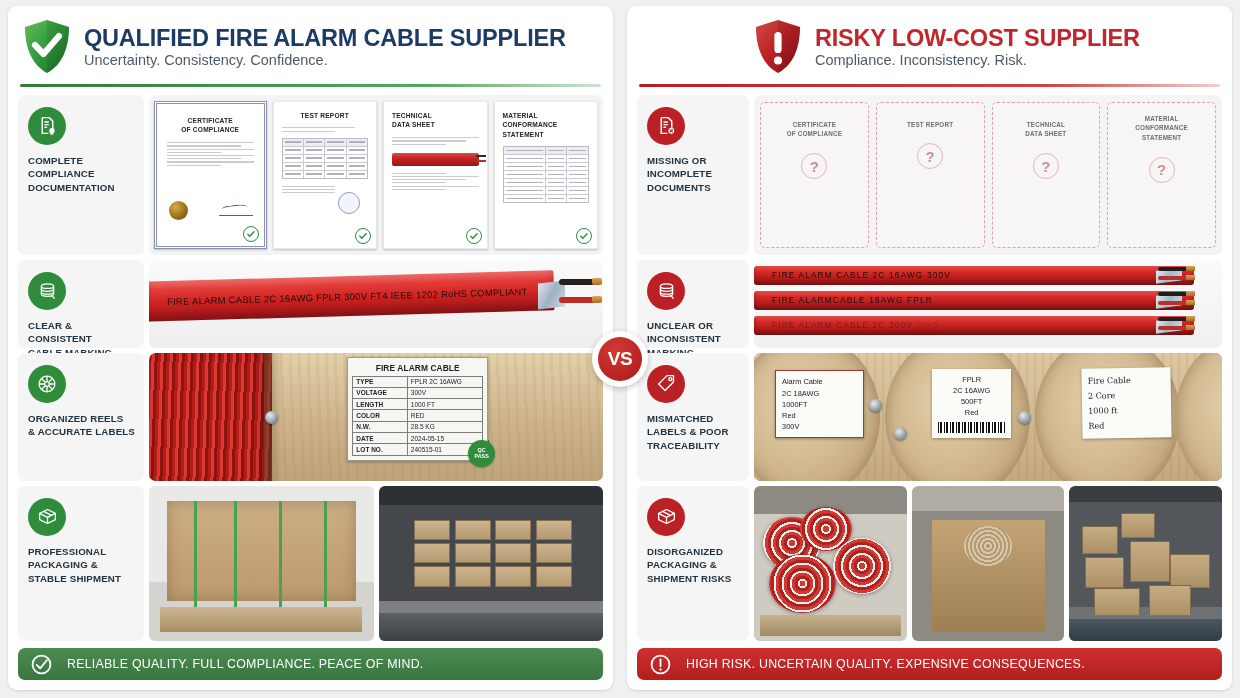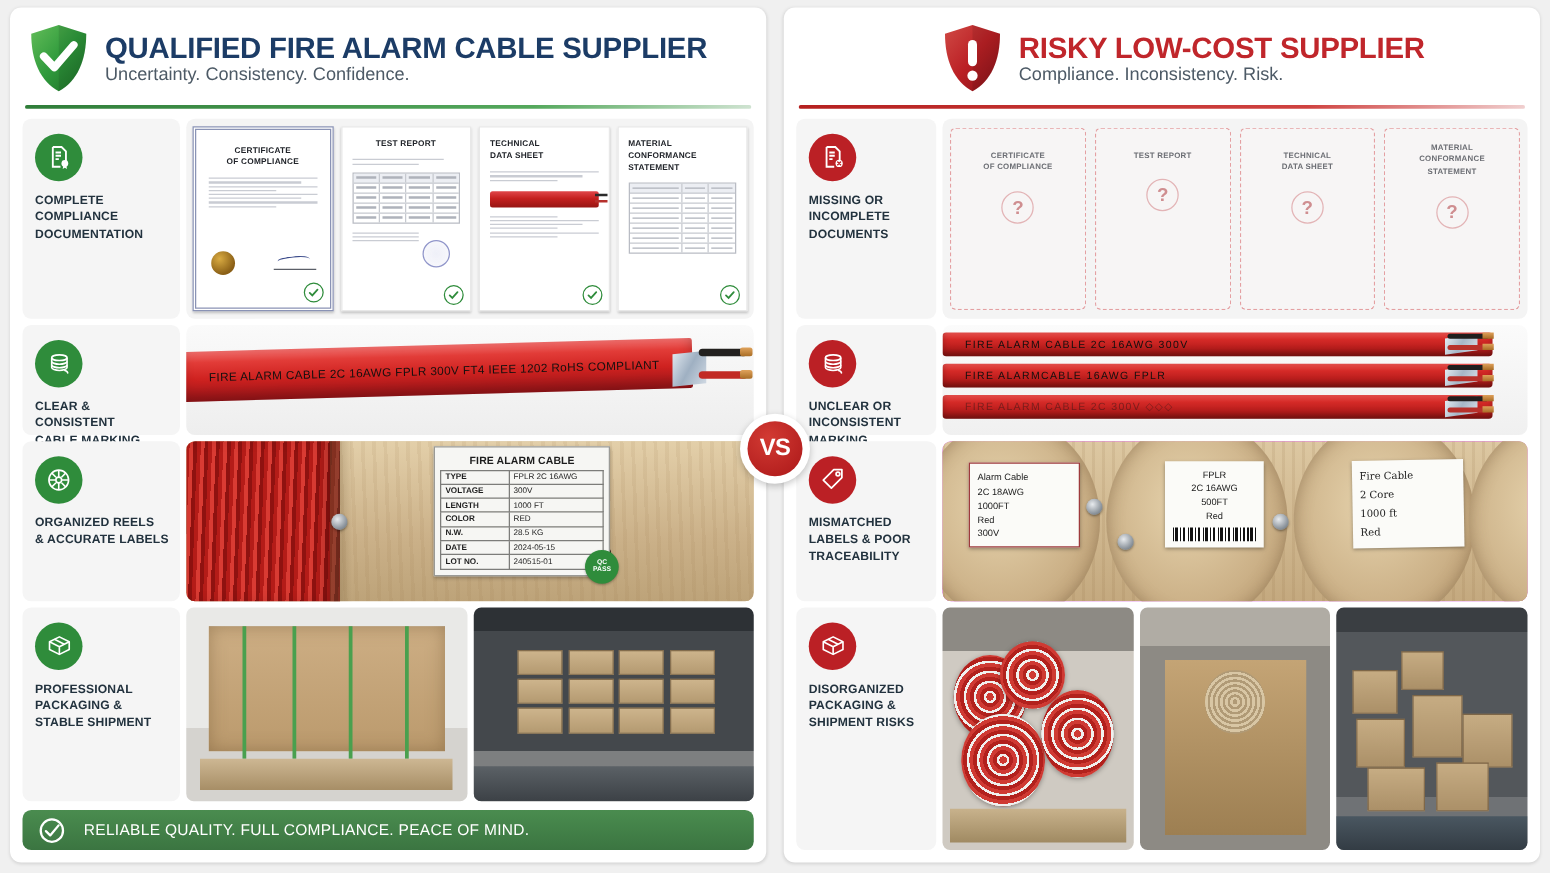--- a/index.html
+++ b/index.html
@@ -1002,19 +1002,29 @@
             <div class="mb" style="left:66%;top:44%;width:26%;height:22%"></div>
             <div class="mb" style="left:16%;top:66%;width:30%;height:18%"></div>
             <div class="mb" style="left:52%;top:64%;width:28%;height:20%"></div>
             <div class="floor" style="position:absolute;left:0;right:0;bottom:0;height:14%;background:linear-gradient(180deg,#4a5761,#333c44)"></div>
           </div>
         </div>
       </div>
 
     </div>
 
+    <div class="footer bad">
+      <span class="fic">
+        <svg viewBox="0 0 24 24" width="23" height="23" fill="none" stroke="#fff" stroke-width="1.9">
+          <circle cx="12" cy="12" r="9.3"></circle>
+            <path d="M12 6.6v7.1" stroke-linecap="round"></path>
+            <circle cx="12" cy="17.2" r="1.2" fill="#fff" stroke="none"></circle>
+        </svg>
+      </span>
+      <span class="ftxt">HIGH RISK. UNCERTAIN QUALITY. EXPENSIVE CONSEQUENCES.</span>
+    </div>
   </div>
 
   <div class="vs">
     <i>VS</i>
   </div>
 
 </div>
 
 </body></html>

